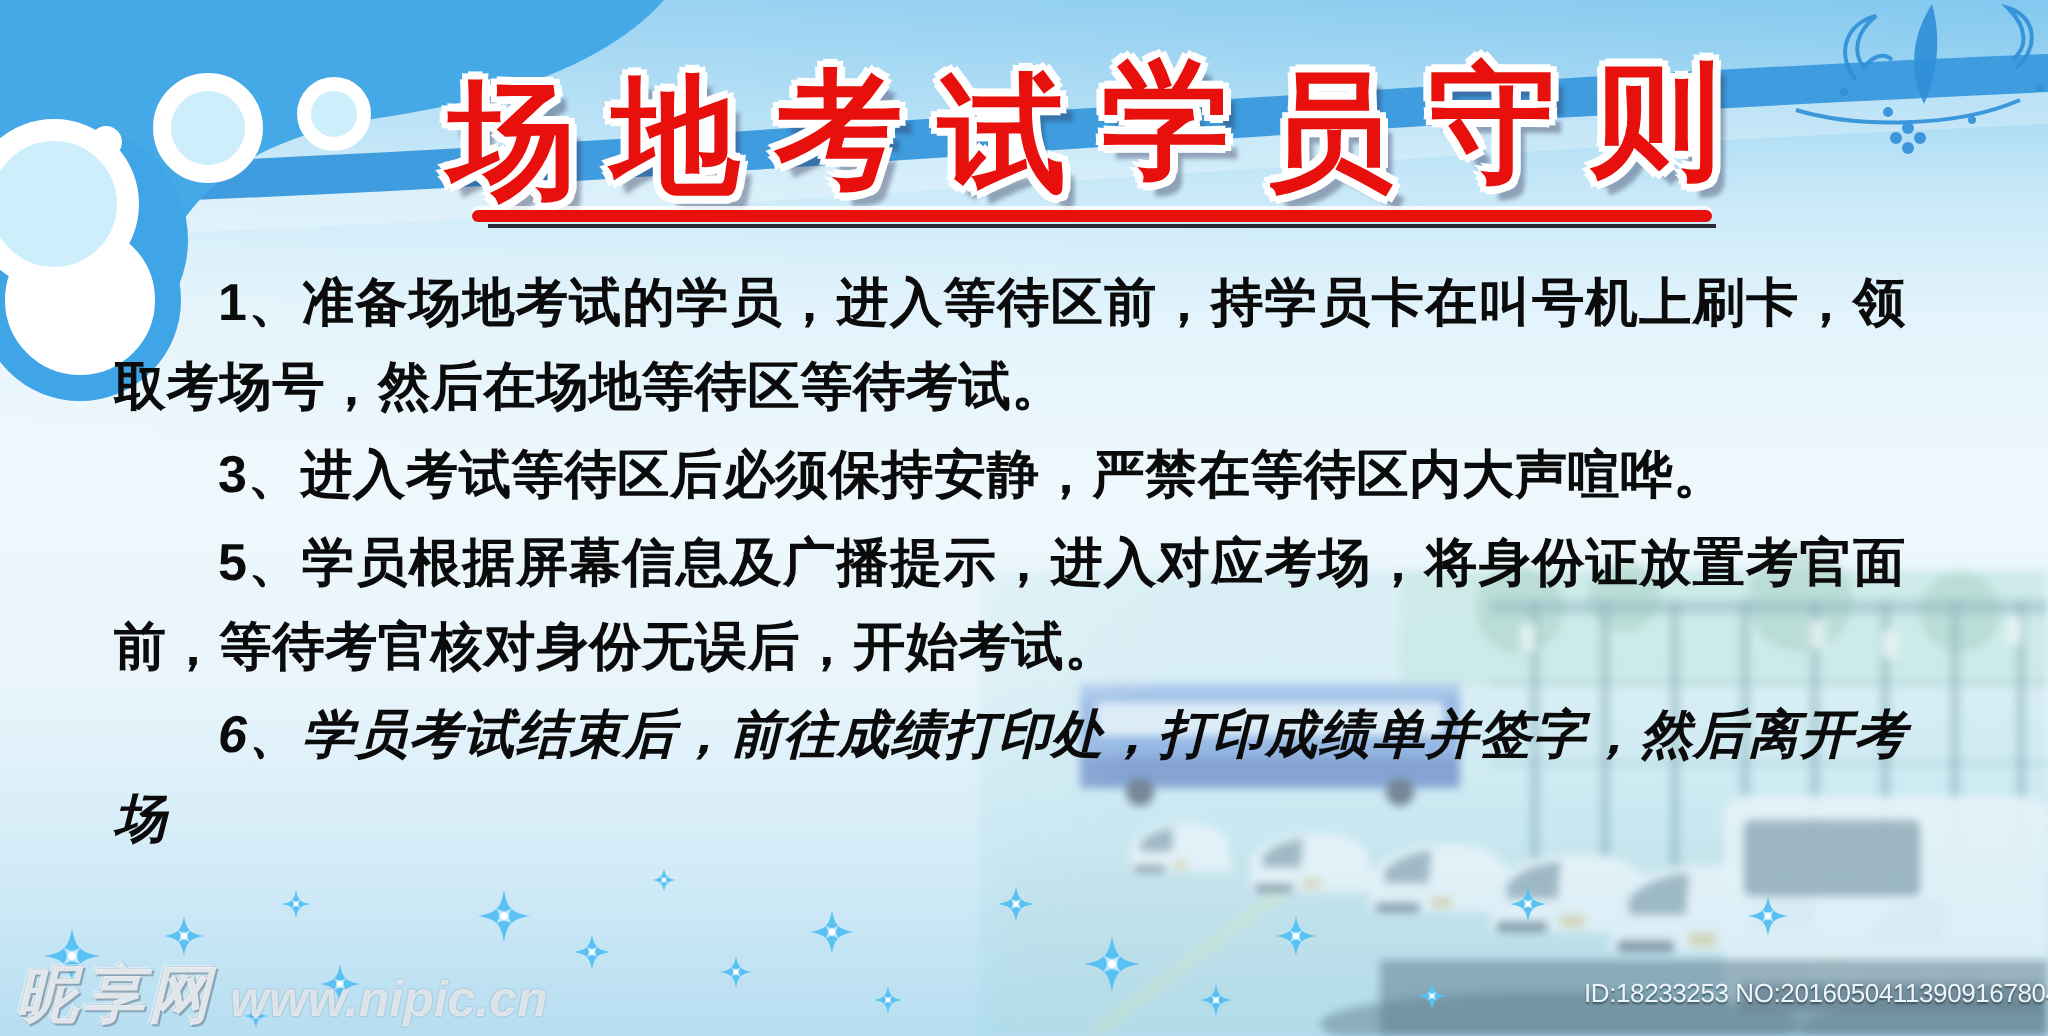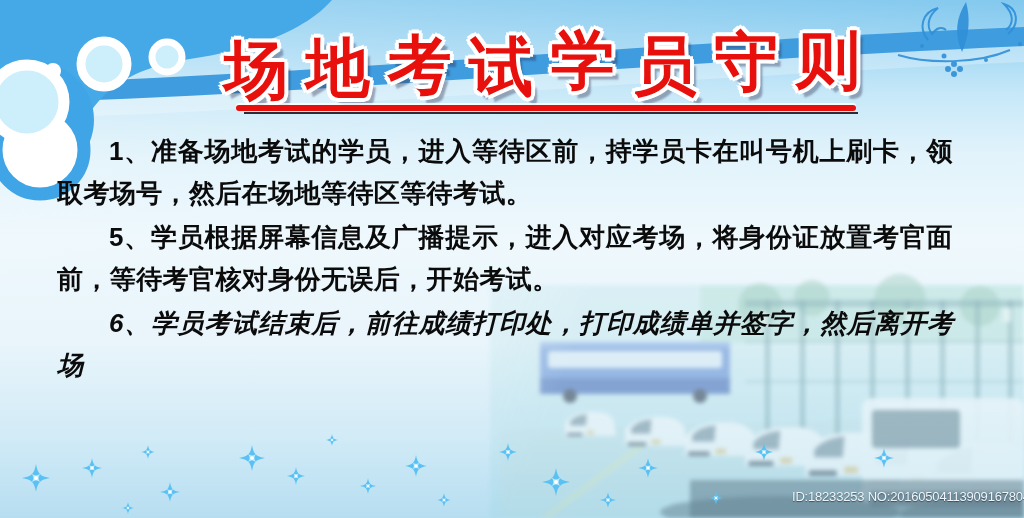--- a/index.html
+++ b/index.html
@@ -263,19 +263,24 @@
       <span class="ch">守</span>
       <span class="ch">则</span>
     </div>
   <div class="title-underline">
     <div class="red"></div>
     <div class="dark"></div>
   </div>
 
   <div class="rules">
     <p>1、准备场地考试的学员，进入等待区前，持学员卡在叫号机上刷卡，领取考场号，然后在场地等待区等待考试。</p>
+    <p>3、进入考试等待区后必须保持安静，严禁在等待区内大声喧哗。</p>
     <p>5、学员根据屏幕信息及广播提示，进入对应考场，将身份证放置考官面前，等待考官核对身份无误后，开始考试。</p>
     <p>6、学员考试结束后，前往成绩打印处，打印成绩单并签字，然后离开考场</p>
   </div>
 
+  <div class="watermark">
+    <span class="site-name">昵享网</span>
+    <span class="site-url">www.nipic.cn</span>
+  </div>
   <div class="image-id">ID:18233253 NO:20160504113909167804</div>
 
 </div>
 
 </body></html>

